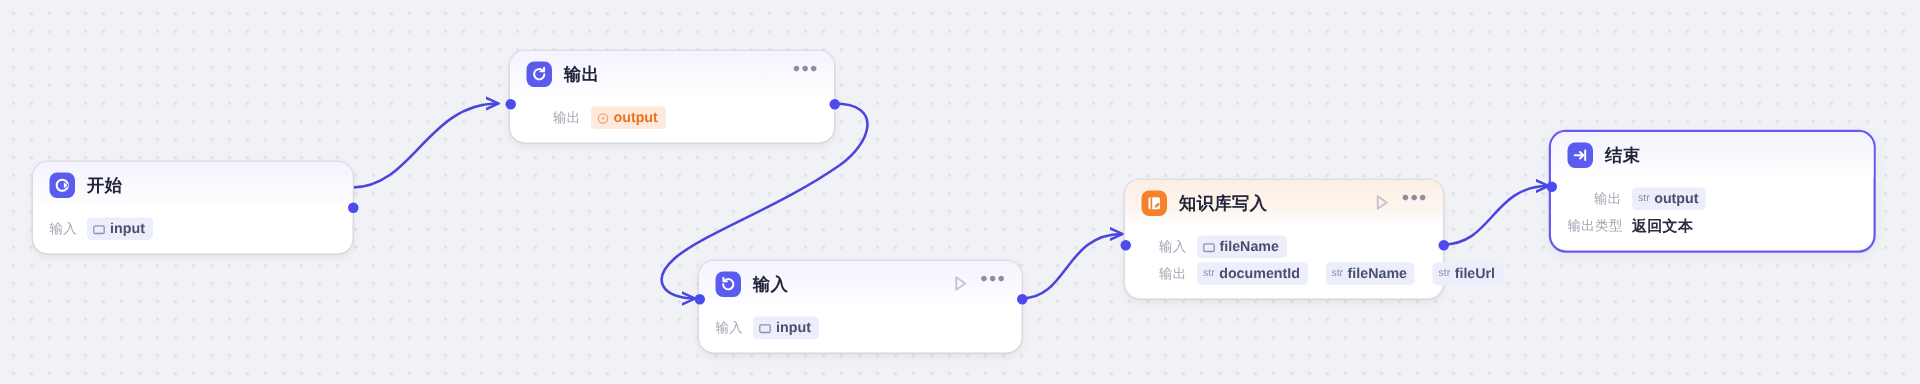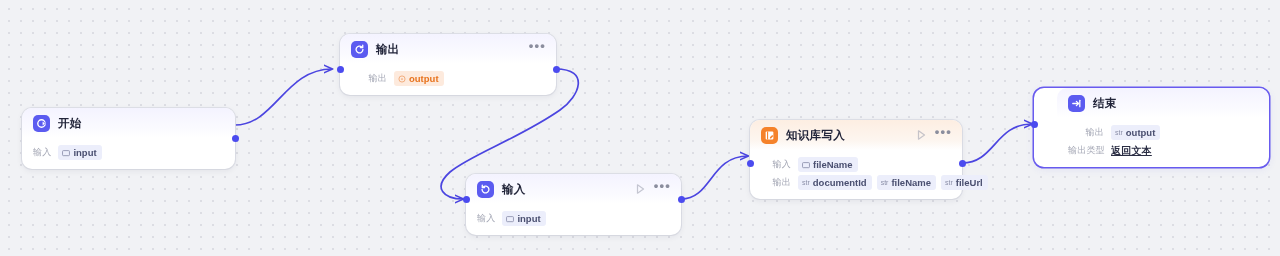--- a/index.html
+++ b/index.html
@@ -121,21 +121,21 @@
   }
 
   .tag {
     display: inline-flex;
     align-items: center;
     gap: 3px;
     border-radius: 3px;
     padding: 1px 5px 1px 4px;
     font-size: 9.5px;
     font-weight: bold;
-    margin-right: 5px;
+    margin-right: 12px;
     line-height: 13px;
   }
   .tag .tt {
     font-size: 7px;
     font-weight: normal;
     opacity: .6;
   }
   .tag-blue   { background: #eceefb; color: #4a4f70; }
   .tag-orange { background: #fdeadd; color: #e8741f; }
 
@@ -143,21 +143,21 @@
     width: 8px; height: 8px;
     display:inline-block;
     flex: 0 0 auto;
   }
 
   .plain {
     font-size: 9.5px;
     color: #9b9eae;
     letter-spacing: .2px;
   }
-  .plain.dark { color: #2a2d43; font-weight: bold; font-size: 10px; text-decoration: underline; }
+  .plain.dark { color: #2a2d43; font-weight: bold; font-size: 10px; }
 
   
   .port {
     position: absolute;
     width: 7px;
     height: 7px;
     border-radius: 50%;
     background: #4b4bef;
     top: 50%;
     margin-top: -3.5px;
@@ -313,21 +313,21 @@
         <span class="tag tag-blue">
           <span class="tt">str</span>
           <span>fileUrl</span>
         </span>
       </div>
     </div>
     <span class="port left" style="top:43px;"></span>
     <span class="port right" style="top:43px;"></span>
   </div>
 
-  <div class="node selected" style="left:1034px; top:88px; width:235px;padding-left:23px;">
+  <div class="node selected" style="left:1034px; top:88px; width:215px;">
     <div class="node-head">
       <span class="node-icon ic-indigo">
         <svg width="11" height="11" viewBox="0 0 16 16">
           <path d="M2.6 8 L10.4 8" stroke="#ffffff" stroke-width="1.9" stroke-linecap="round"></path>
           <path d="M7.8 4.9 L11 8 L7.8 11.1" fill="none" stroke="#ffffff" stroke-width="1.9" stroke-linecap="round" stroke-linejoin="round"></path>
           <path d="M12.8 3.4 L12.8 12.6" stroke="#ffffff" stroke-width="1.9" stroke-linecap="round"></path>
         </svg>
       </span>
       <span class="node-title">结束</span>
     </div>

